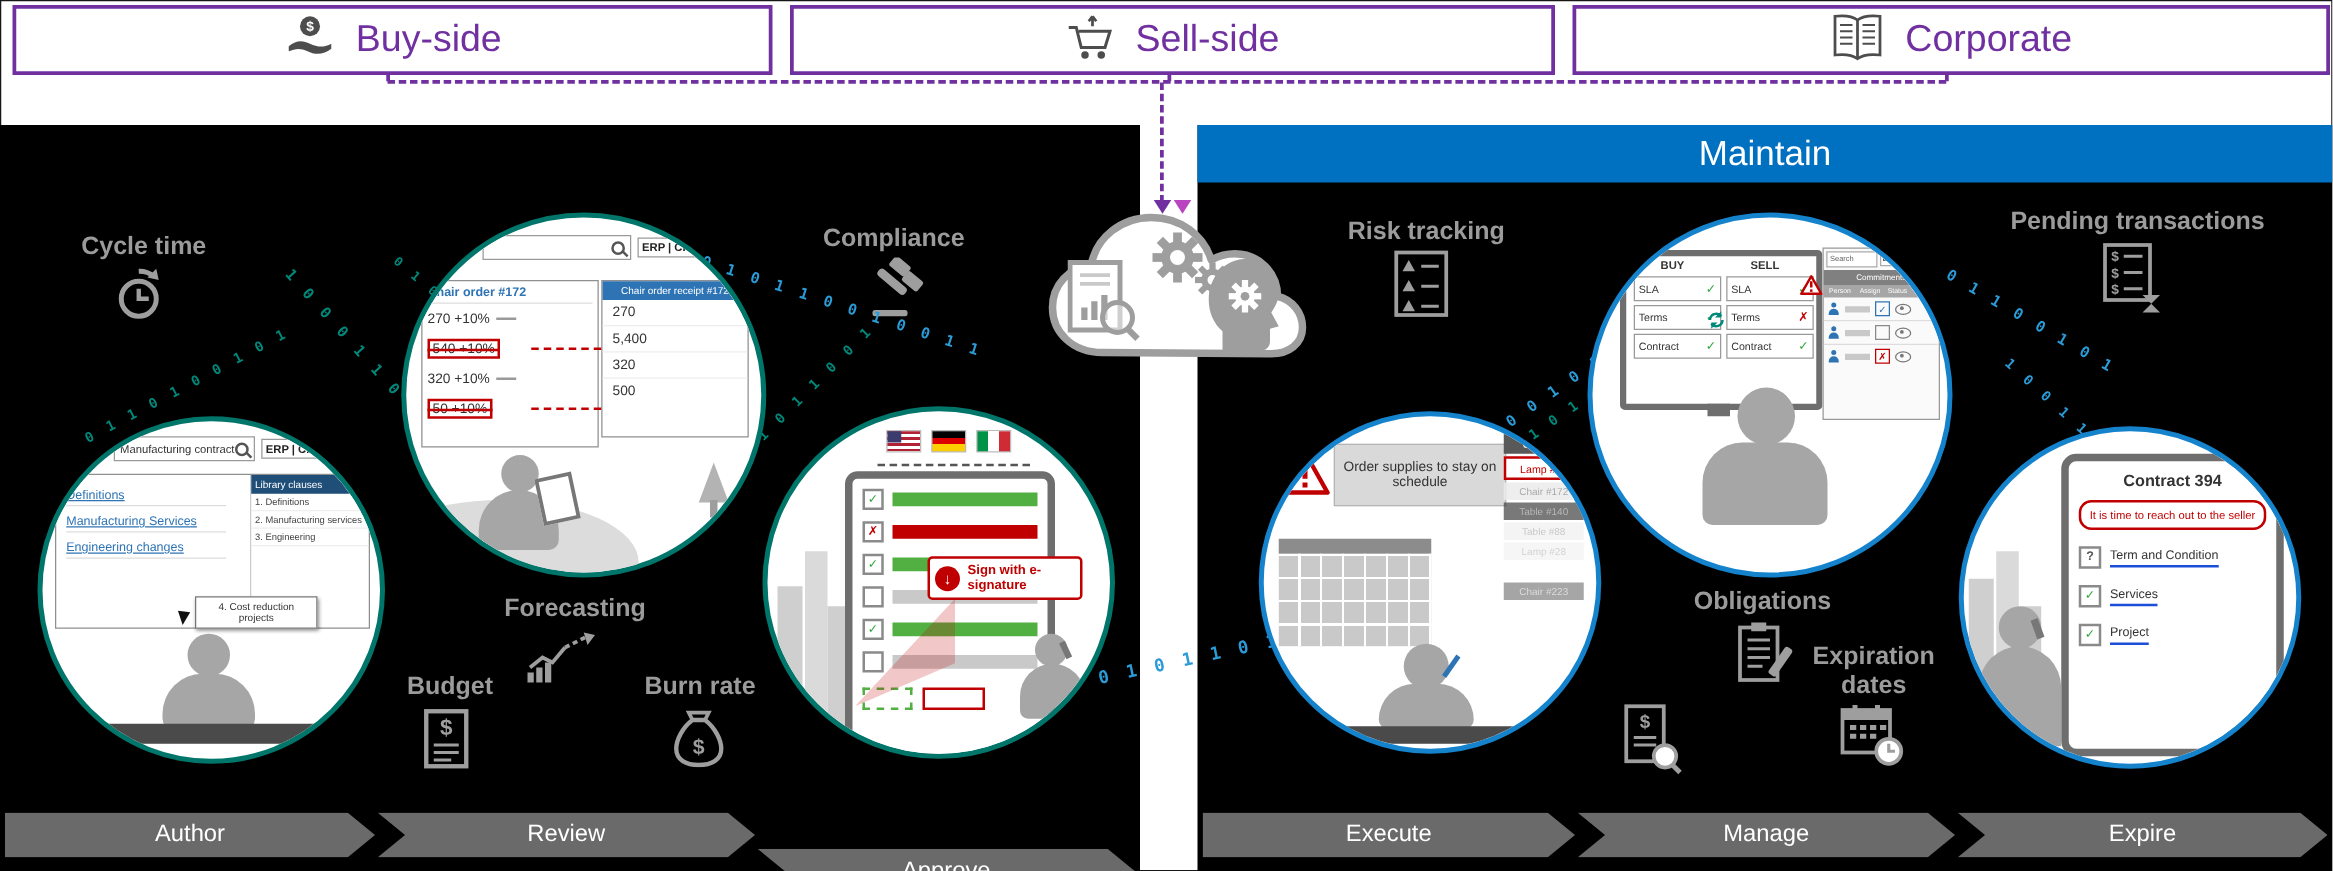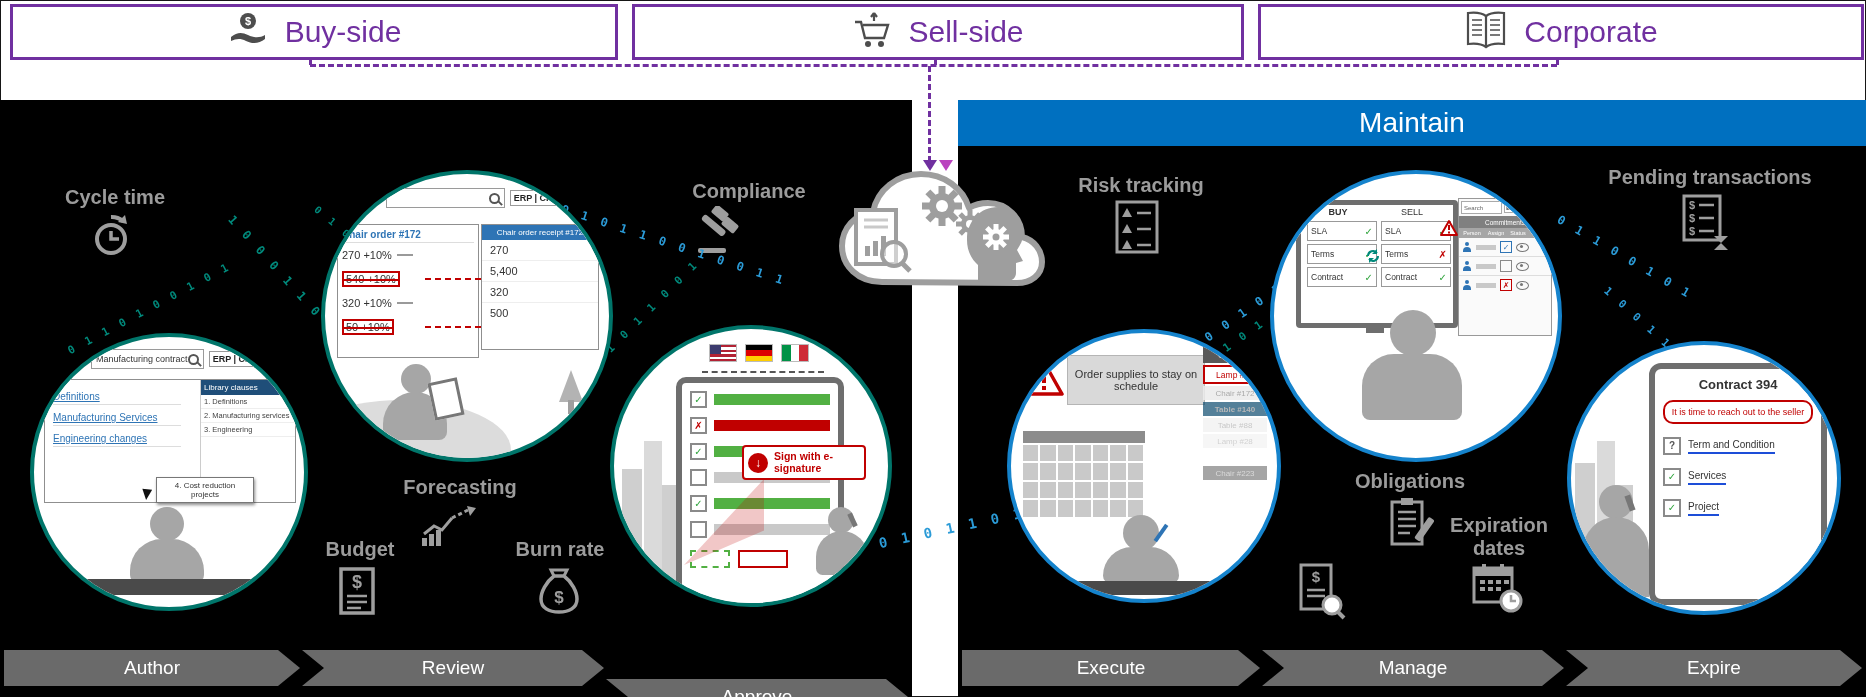--- a/index.html
+++ b/index.html
@@ -150,21 +150,21 @@
   <div class="ann" style="left:40px;top:186px;width:150px;">Cycle time</div>
   <div class="icon" style="left:88px;top:212px;">
     <svg width="46" height="46" viewBox="0 0 46 46">
         <path d="M23,5 a18,18 0 0 1 12,4" stroke="#9e9e9e" stroke-width="4" fill="none"></path>
         <path d="M37,3 l2,9 -9,-2 z" fill="#9e9e9e"></path>
         <circle cx="23" cy="27" r="14" stroke="#9e9e9e" stroke-width="4" fill="none"></circle>
         <path d="M23,19 V27 H31" stroke="#9e9e9e" stroke-width="3.5" fill="none"></path>
       </svg>
   </div>
 
-  <div class="ann" style="left:664px;top:180px;width:170px;">Compliance</div>
+  <div class="ann" style="left:630px;top:180px;width:170px;">Compliance</div>
   <div class="icon" style="left:692px;top:206px;">
     <svg width="50" height="50" viewBox="0 0 50 50">
         <g fill="#9e9e9e">
           <rect x="20" y="2" width="16" height="10" rx="2" transform="rotate(40 28 7)"></rect>
           <rect x="30" y="14" width="16" height="10" rx="2" transform="rotate(40 38 19)"></rect>
           <rect x="8" y="16" width="28" height="7" rx="3" transform="rotate(40 22 19)"></rect>
           <rect x="6" y="42" width="28" height="5" rx="2"></rect>
         </g>
       </svg>
   </div>
@@ -474,39 +474,39 @@
           <path d="M21,3 L39,35 H3 Z" fill="#fff" stroke="#C00000" stroke-width="3.5" stroke-linejoin="round"></path>
           <rect x="19" y="13" width="4" height="11" fill="#C00000"></rect>
           <rect x="19" y="27" width="4" height="4" fill="#C00000"></rect>
         </svg>
     </div>
     <div style="position:absolute;left:56px;top:22px;width:132px;height:44px;background:#d9d9d9;border:1px solid #b5b5b5;display:flex;align-items:center;justify-content:center;text-align:center;font-size:11px;color:#333;padding:2px;">Order supplies to stay on schedule</div>
     <div style="position:absolute;left:192px;top:14px;width:64px;">
       <div style="height:16px;background:#595959;color:#fff;font-size:9px;display:flex;align-items:center;justify-content:center;">Contract</div>
       <div style="height:15px;margin-top:2px;border:2px solid #C00000;color:#C00000;background:#fff;font-size:8.5px;display:flex;align-items:center;justify-content:center;">Lamp #49</div>
       <div style="height:14px;margin-top:2px;background:#ececec;color:#9a9a9a;font-size:8px;display:flex;align-items:center;justify-content:center;opacity:.85;">Chair #172</div>
-      <div style="height:14px;margin-top:2px;background:#0c4a6e;color:#9a9a9a;font-size:8px;display:flex;align-items:center;justify-content:center;opacity:.7;font-weight:bold;">Table #140</div>
+      <div style="height:14px;margin-top:2px;background:#404040;color:#9a9a9a;font-size:8px;display:flex;align-items:center;justify-content:center;opacity:.7;">Table #140</div>
       <div style="height:14px;margin-top:2px;background:#ececec;color:#9a9a9a;font-size:8px;display:flex;align-items:center;justify-content:center;opacity:.55;">Table #88</div>
       <div style="height:14px;margin-top:2px;background:#ececec;color:#9a9a9a;font-size:8px;display:flex;align-items:center;justify-content:center;opacity:.45;">Lamp #28</div>
       <div style="height:14px;margin-top:18px;background:#000000;color:#9a9a9a;font-size:8px;display:flex;align-items:center;justify-content:center;opacity:.35;">Chair #223</div>
     </div>
     <div style="position:absolute;left:12px;top:98px;width:122px;height:86px;">
       <div style="height:12px;background:#8c8c8c;"></div>
       <div style="height:74px;background:#c9c9c9;background-image:repeating-linear-gradient(90deg,transparent 0 15.5px,#fff 15.5px 17.5px),repeating-linear-gradient(0deg,transparent 0 16.5px,#fff 16.5px 18.5px);"></div>
     </div>
     <div class="head" style="left:112px;top:182px;width:36px;height:36px;"></div>
     <div class="pbody" style="left:92px;top:214px;width:76px;height:36px;"></div>
     <div style="position:absolute;left:148px;top:190px;width:4px;height:20px;background:#2E74B5;transform:rotate(35deg);"></div>
     <div class="desk" style="top:248px;height:14px;"></div>
   </div>
 
   <div class="circle blue" style="left:1270px;top:170px;width:284px;height:284px;">
     <div style="position:absolute;left:22px;top:26px;width:152px;height:118px;border:5px solid #6e6e6e;border-radius:4px;background:#fff;">
       <div style="position:absolute;left:6px;top:2px;width:62px;text-align:center;font-size:9px;font-weight:700;color:#333;">BUY</div>
-      <div style="position:absolute;left:80px;top:2px;width:62px;text-align:center;font-size:9px;font-weight:400;color:#333;">SELL</div>
+      <div style="position:absolute;left:80px;top:2px;width:62px;text-align:center;font-size:9px;font-weight:700;color:#333;">SELL</div>
       <div style="position:absolute;left:6px;top:16px;">
         <div class="cell">
             <span>SLA</span>
             <span class="mk" style="color:#2FA43C;">✓</span>
           </div>
         <div class="cell">
             <span>Terms</span>
             <span class="mk" style="color:#2FA43C;">✓</span>
           </div>
         <div class="cell">

